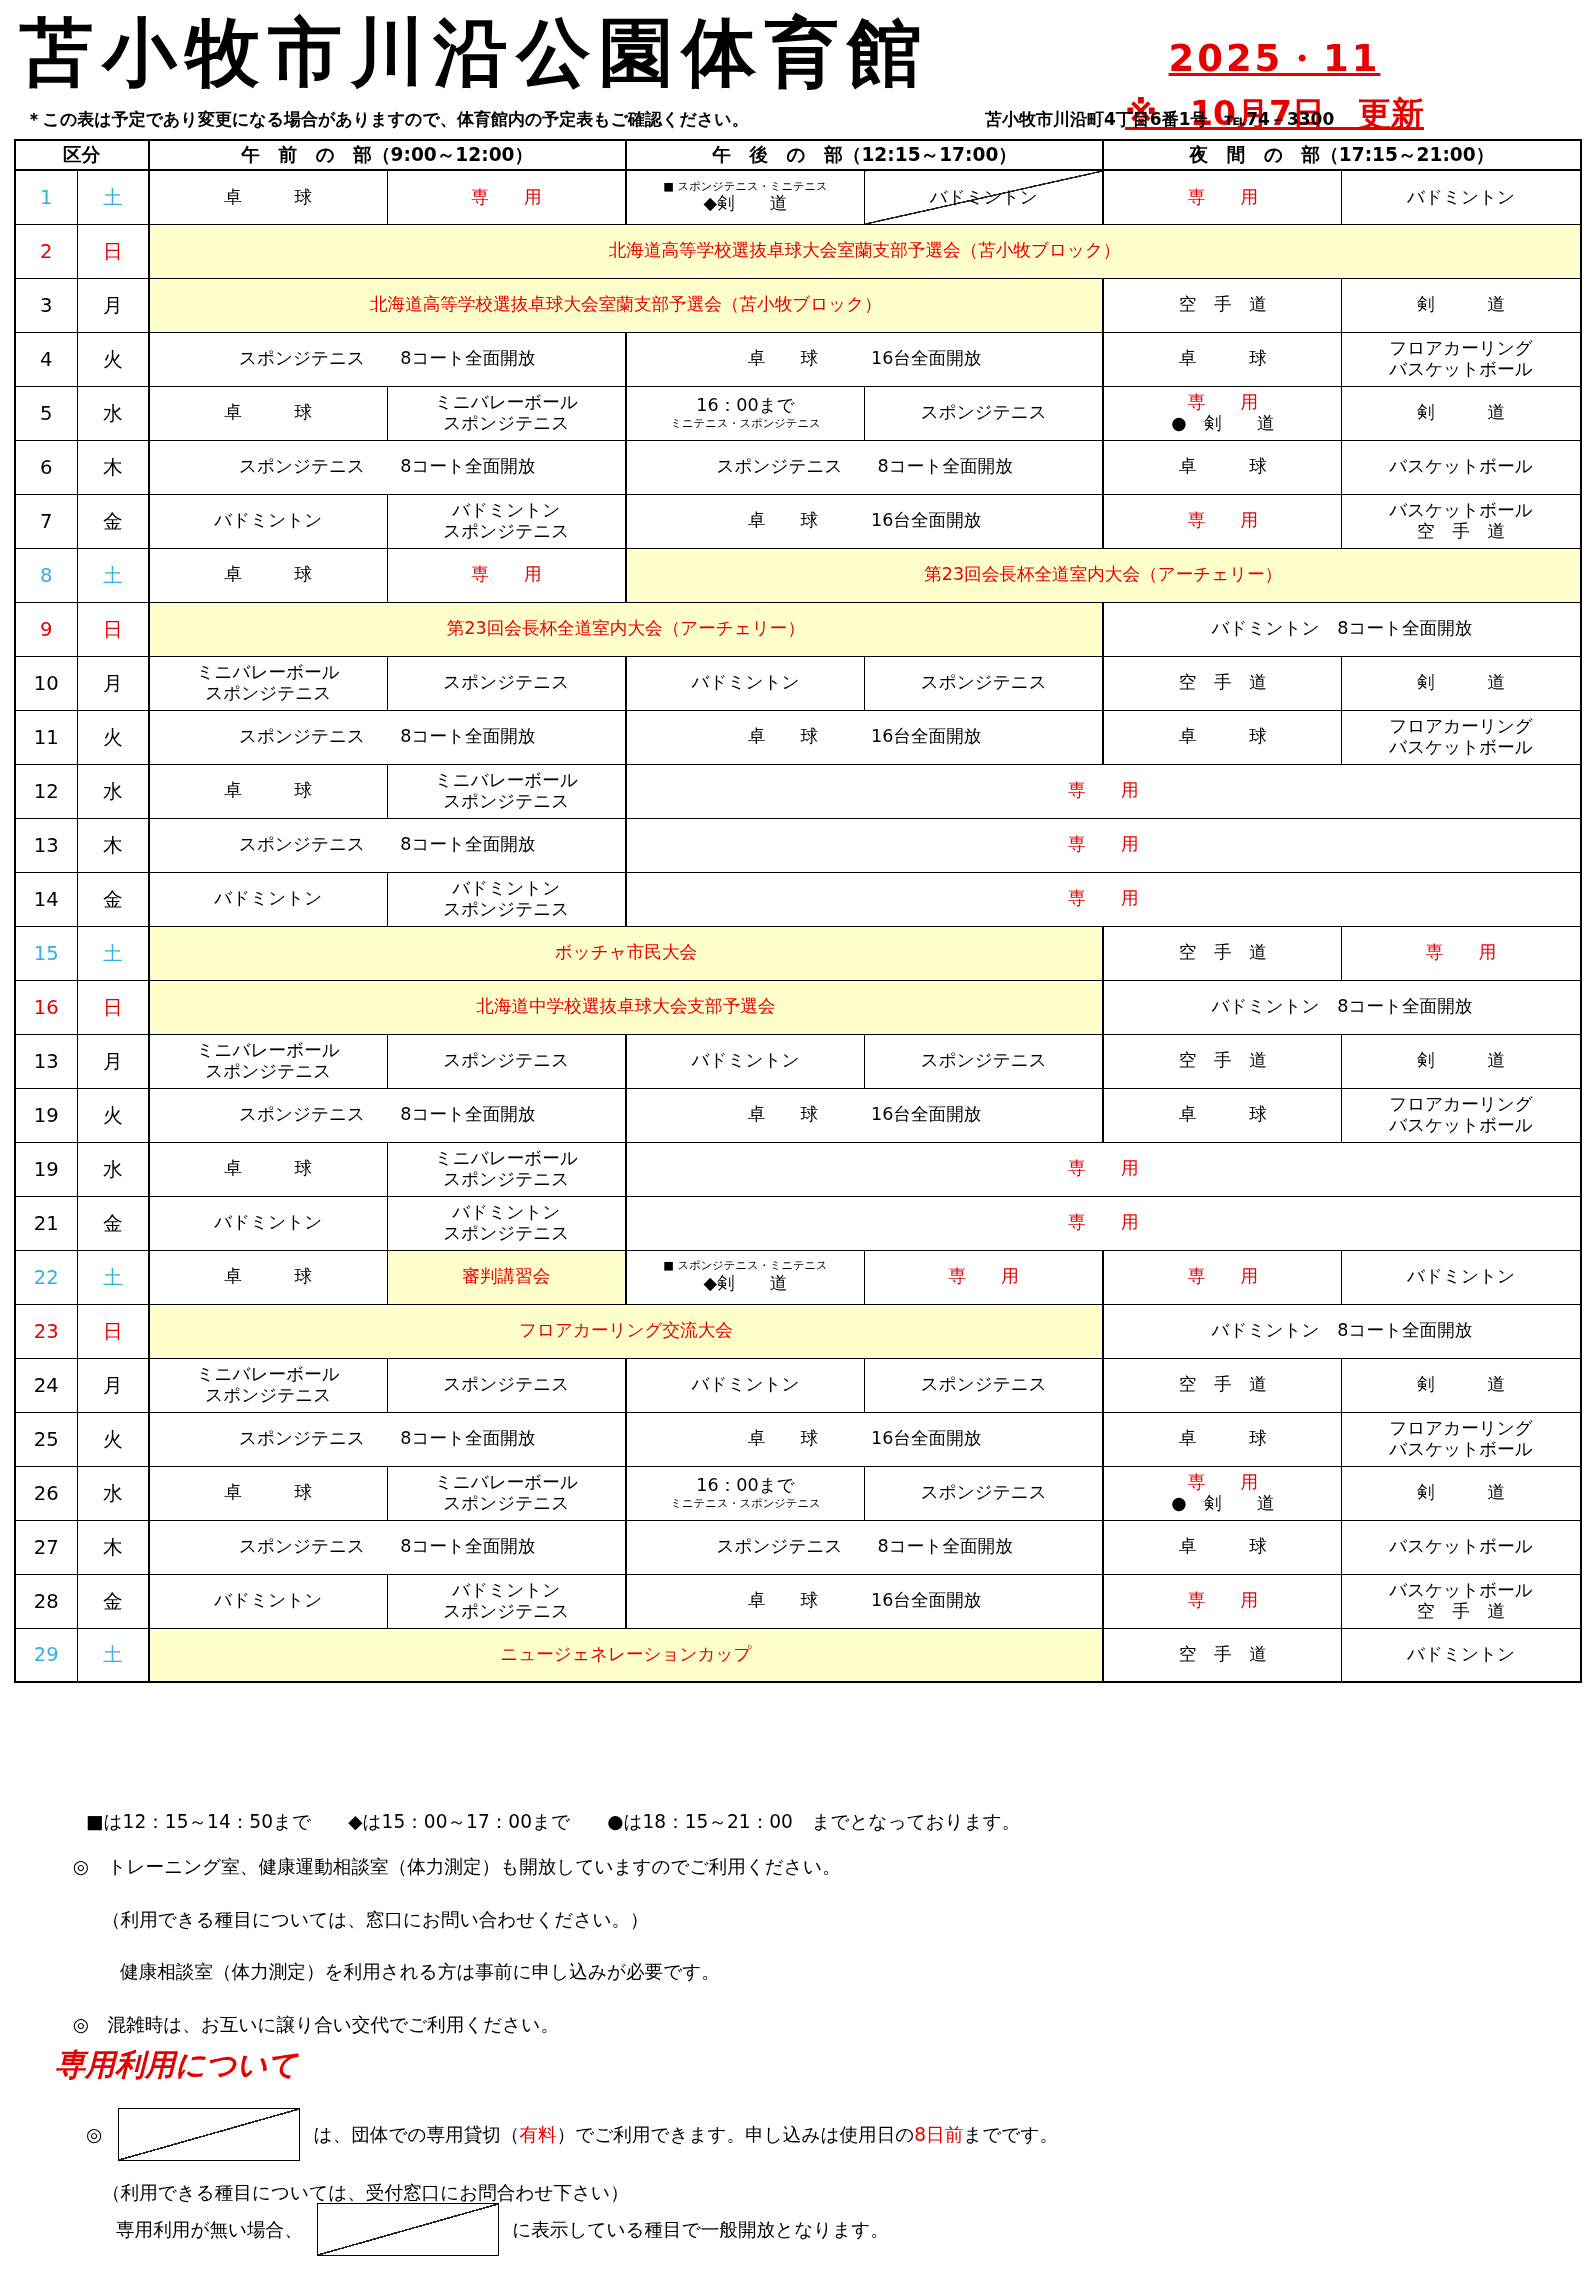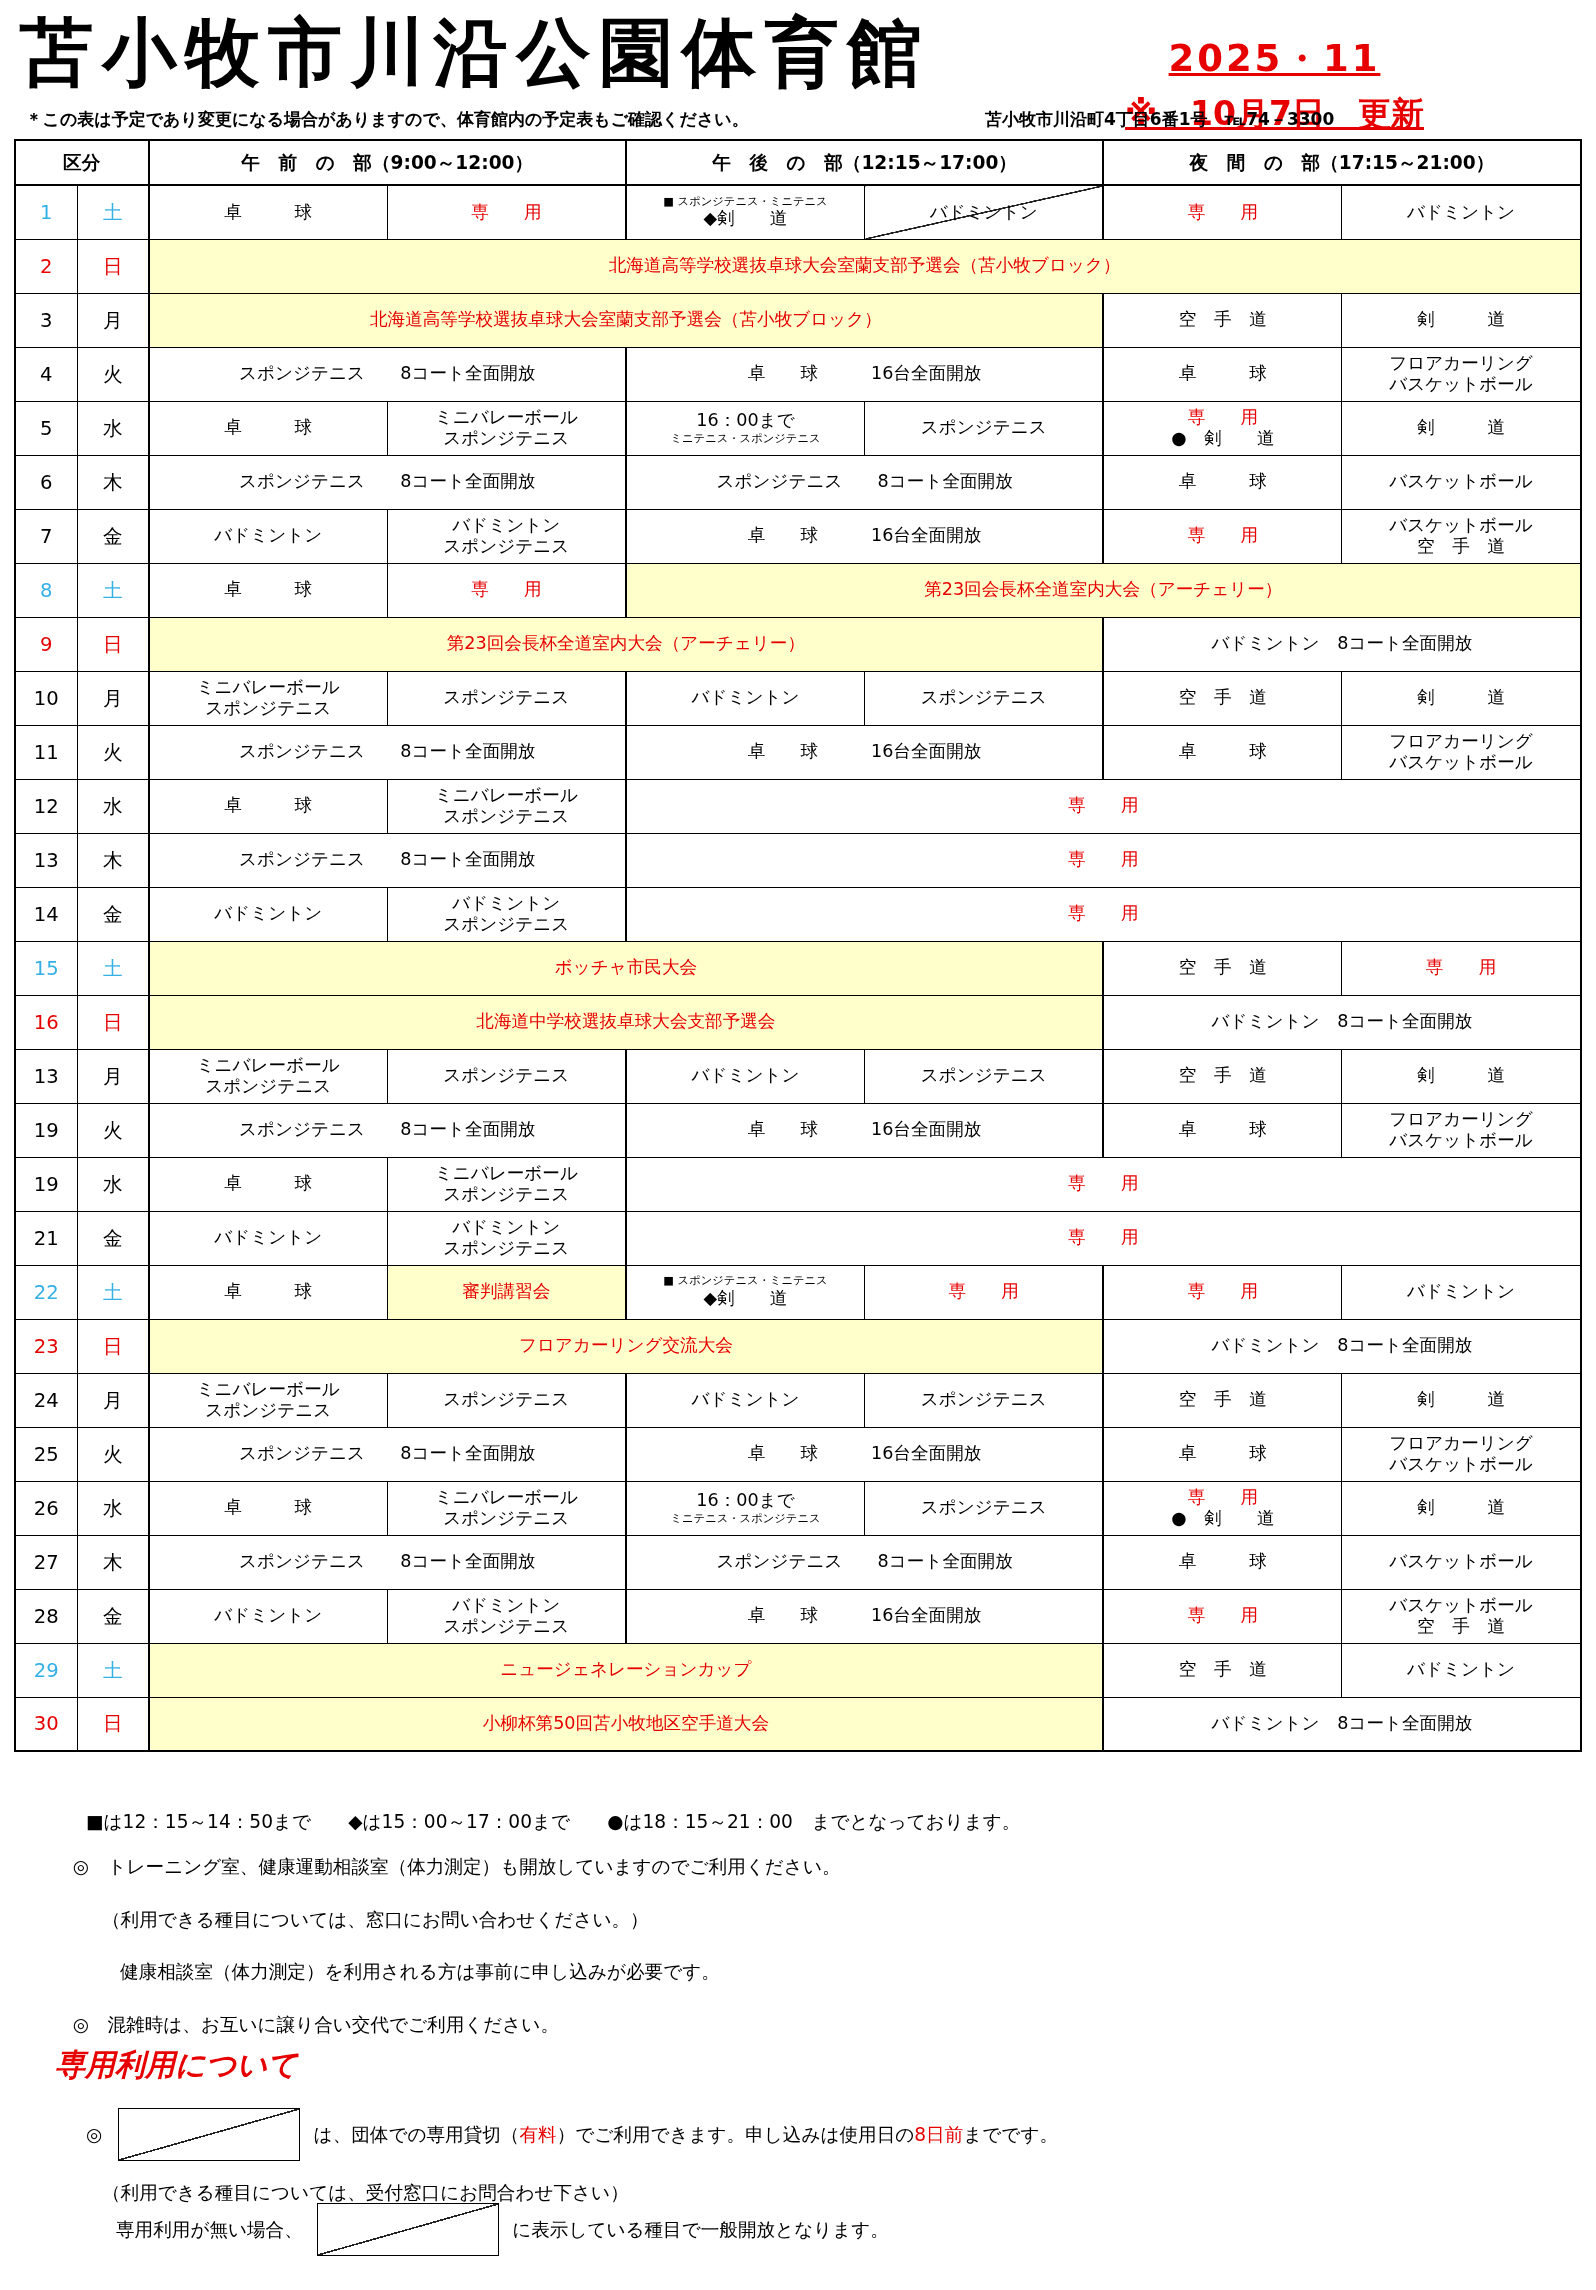--- a/index.html
+++ b/index.html
@@ -9,21 +9,21 @@
 
   .title { position:absolute; left:19.6px; top:3.9px; font-size:74px; font-weight:900; letter-spacing:8.8px; white-space:nowrap; }
   .update-box { position:absolute; left:1059px; top:2px; width:431px; text-align:center; color:var(--red); }
   .u1 { font-size:37px; font-weight:600; text-decoration:underline; letter-spacing:2.9px;margin-top:32px; }
   .u2 { font-size:33px; font-weight:600; text-decoration:underline; margin-top:7.8px; white-space:nowrap; }
   .note { position:absolute; left:25.5px; top:108px; font-size:17px; font-weight:700; }
   .address { position:absolute; left:985px; top:108px; font-size:17px; font-weight:700; }
 
   table.sched { position:absolute; left:13.7px; top:139px; width:1568px; border-collapse:collapse; table-layout:fixed; border:2.9px solid #000; }
   .sched th, .sched td { border:1px solid #000; text-align:center; vertical-align:middle; overflow:hidden; }
-  .sched thead th { height:45px; font-size:18.6px; font-weight:700; border-bottom:2.9px solid #000; }
+  .sched thead th { height:30px; font-size:18.6px; font-weight:700; border-bottom:2.9px solid #000; }
   .sched thead th.sess { border-left:2px solid #000; }
   .sched tbody tr { height:54px; }
   td.day { font-size:19.6px; }
   td.wd  { font-size:19.6px; border-right:2px solid #000; }
   .day-sat { color:var(--satblue); }
   .day-sun { color:var(--red); }
   td.c { font-size:17.6px; padding:1px 2.9px; }
   td.bl2 { border-left:2px solid #000; }
   td.bl1 { border-left:1px solid #000; }
   .ln { line-height:1.22; white-space:nowrap; }
@@ -536,30 +536,20 @@
           <td class="c bl2 bg-y" colspan="4">
             <div class="ln red">ニュージェネレーションカップ</div>
           </td>
           <td class="c bl2" colspan="1">
             <div class="ln">空　手　道</div>
           </td>
           <td class="c bl1" colspan="1">
             <div class="ln">バドミントン</div>
           </td>
         </tr>
-        <tr>
-          <td class="day day-sun">30</td>
-          <td class="wd day-sun">日</td>
-          <td class="c bl2 bg-y" colspan="4">
-            <div class="ln red">小柳杯第50回苫小牧地区空手道大会</div>
-          </td>
-          <td class="c bl2" colspan="2">
-            <div class="ln">バドミントン　8コート全面開放</div>
-          </td>
-        </tr>
       </tbody>
     </table>
 
   <div class="legend">■は12：15～14：50まで　　◆は15：00～17：00まで　　●は18：15～21：00　までとなっております。</div>
   <div class="fnotes">
       <div class="fn ind1">◎　トレーニング室、健康運動相談室（体力測定）も開放していますのでご利用ください。</div>
       <div class="fn ind2">（利用できる種目については、窓口にお問い合わせください。）</div>
       <div class="fn ind3">健康相談室（体力測定）を利用される方は事前に申し込みが必要です。</div>
       <div class="fn ind1">◎　混雑時は、お互いに譲り合い交代でご利用ください。</div>
     </div>

